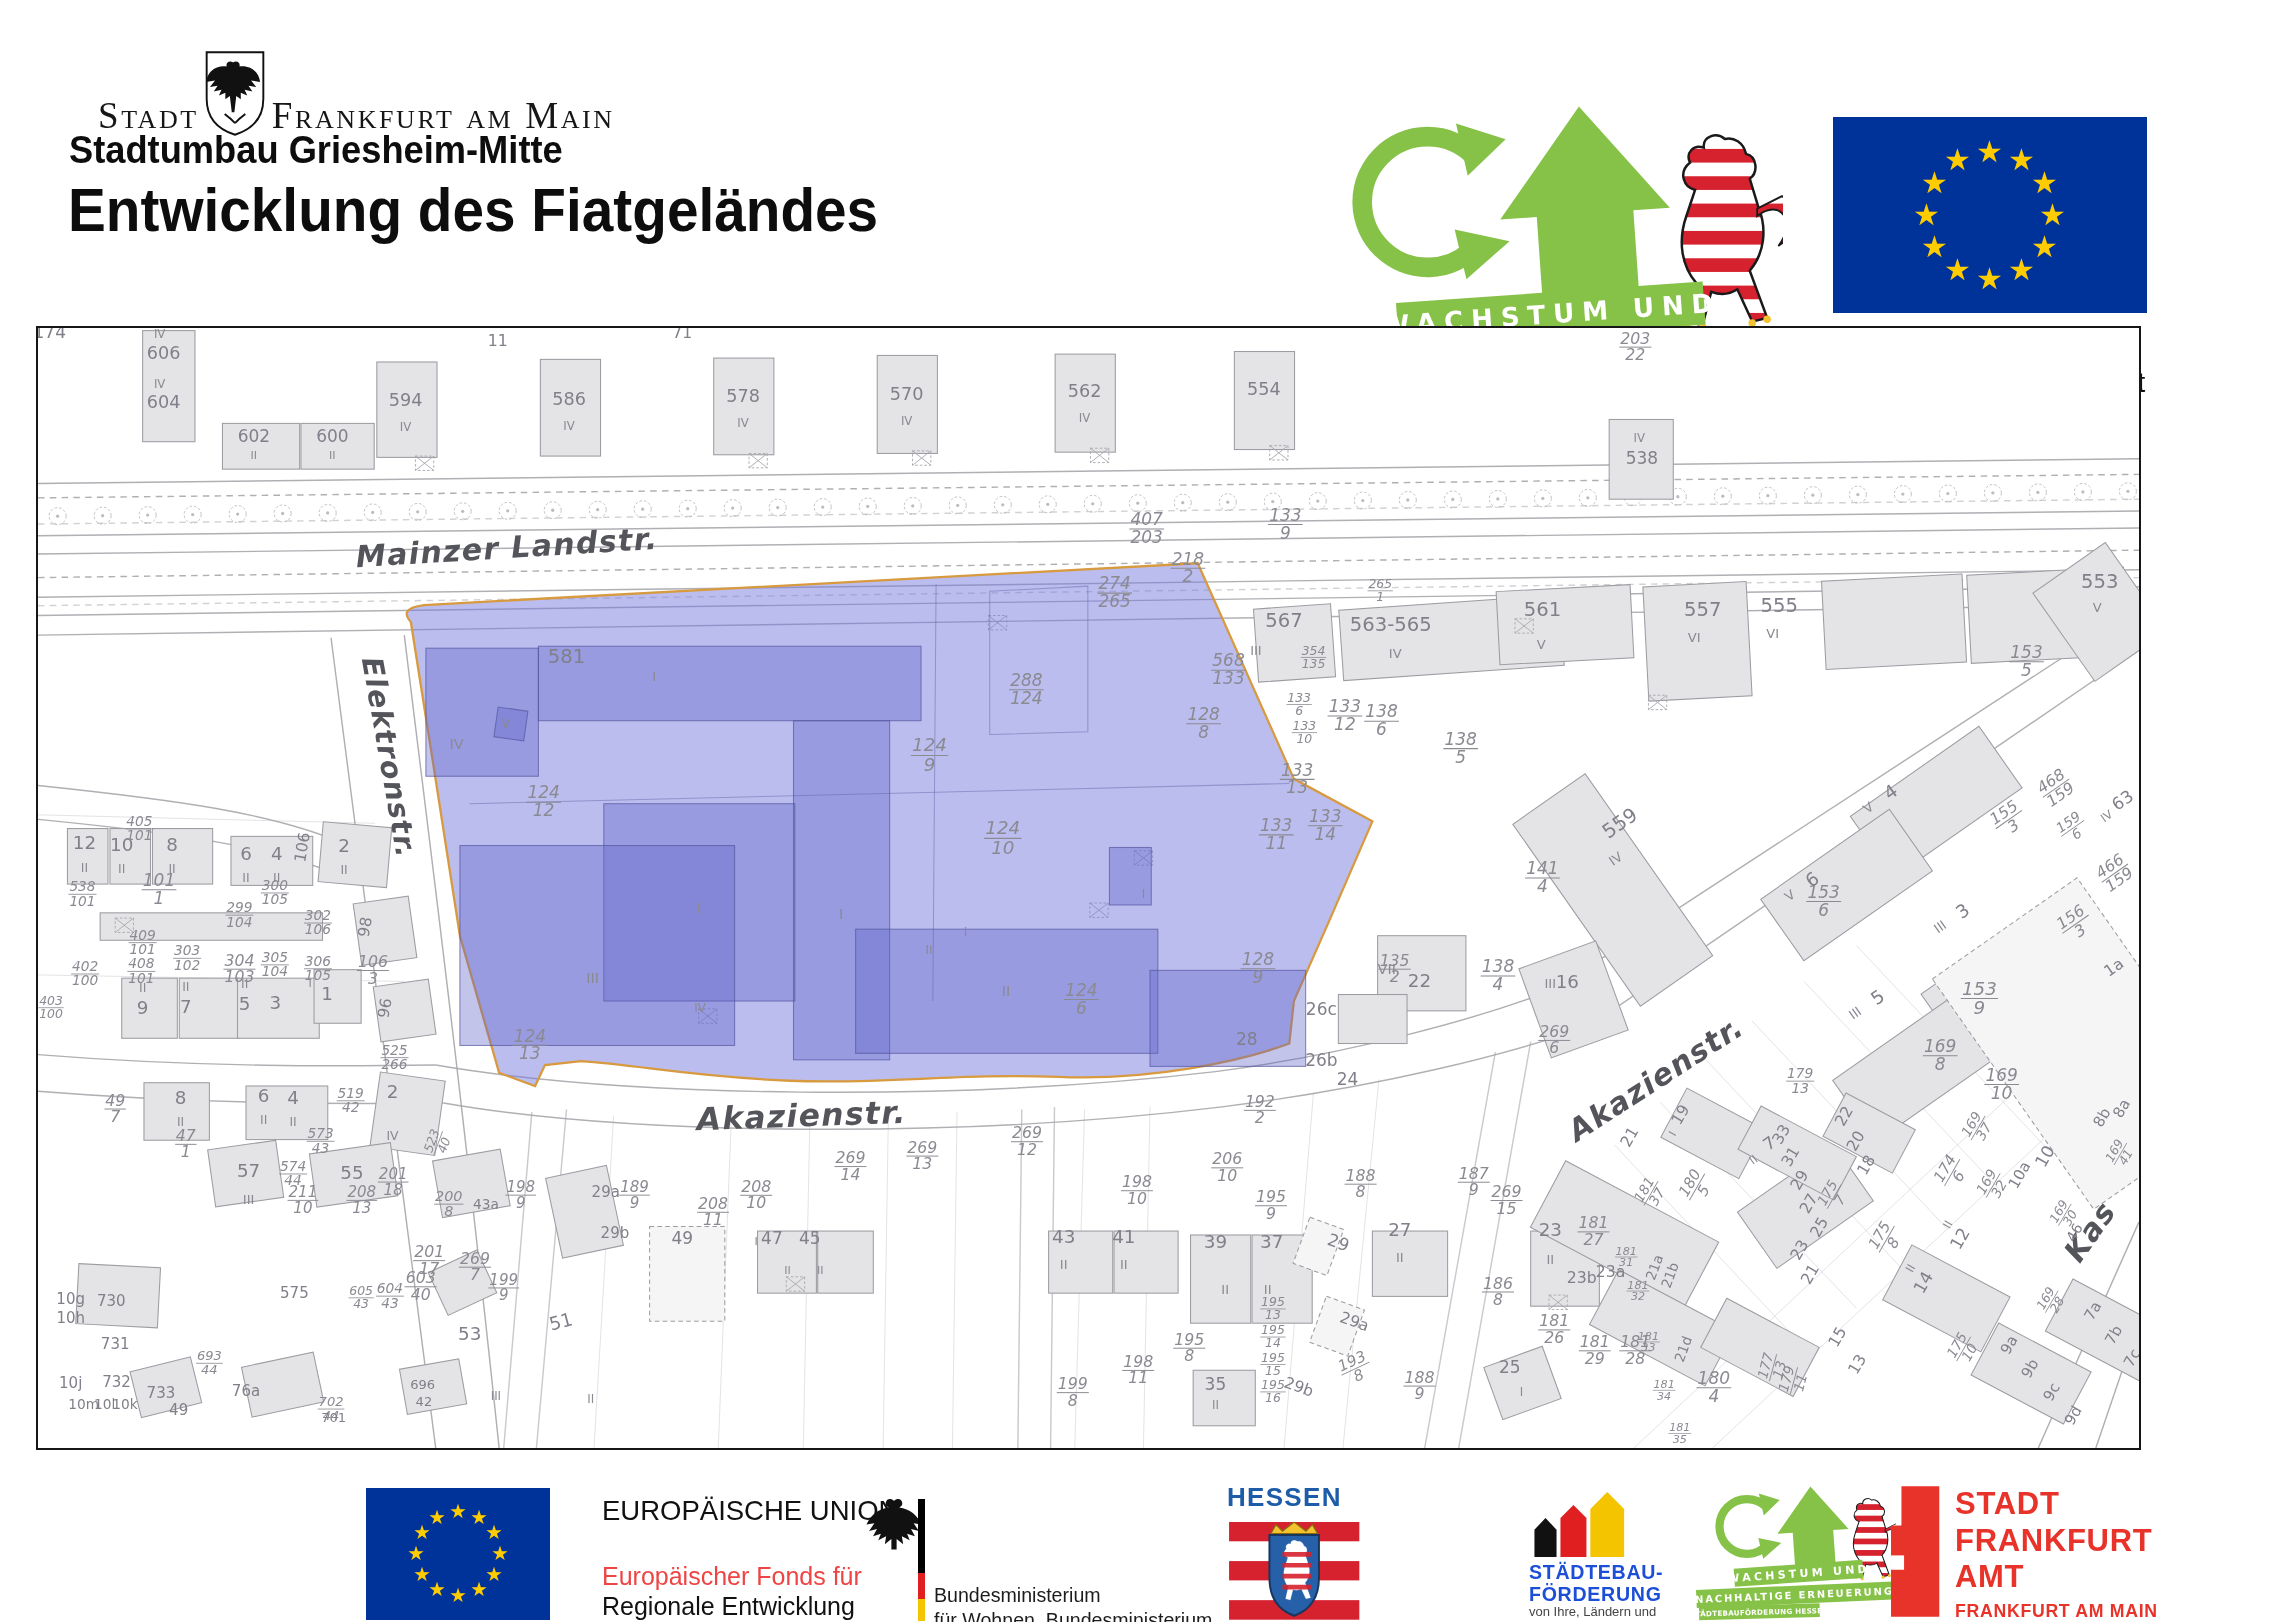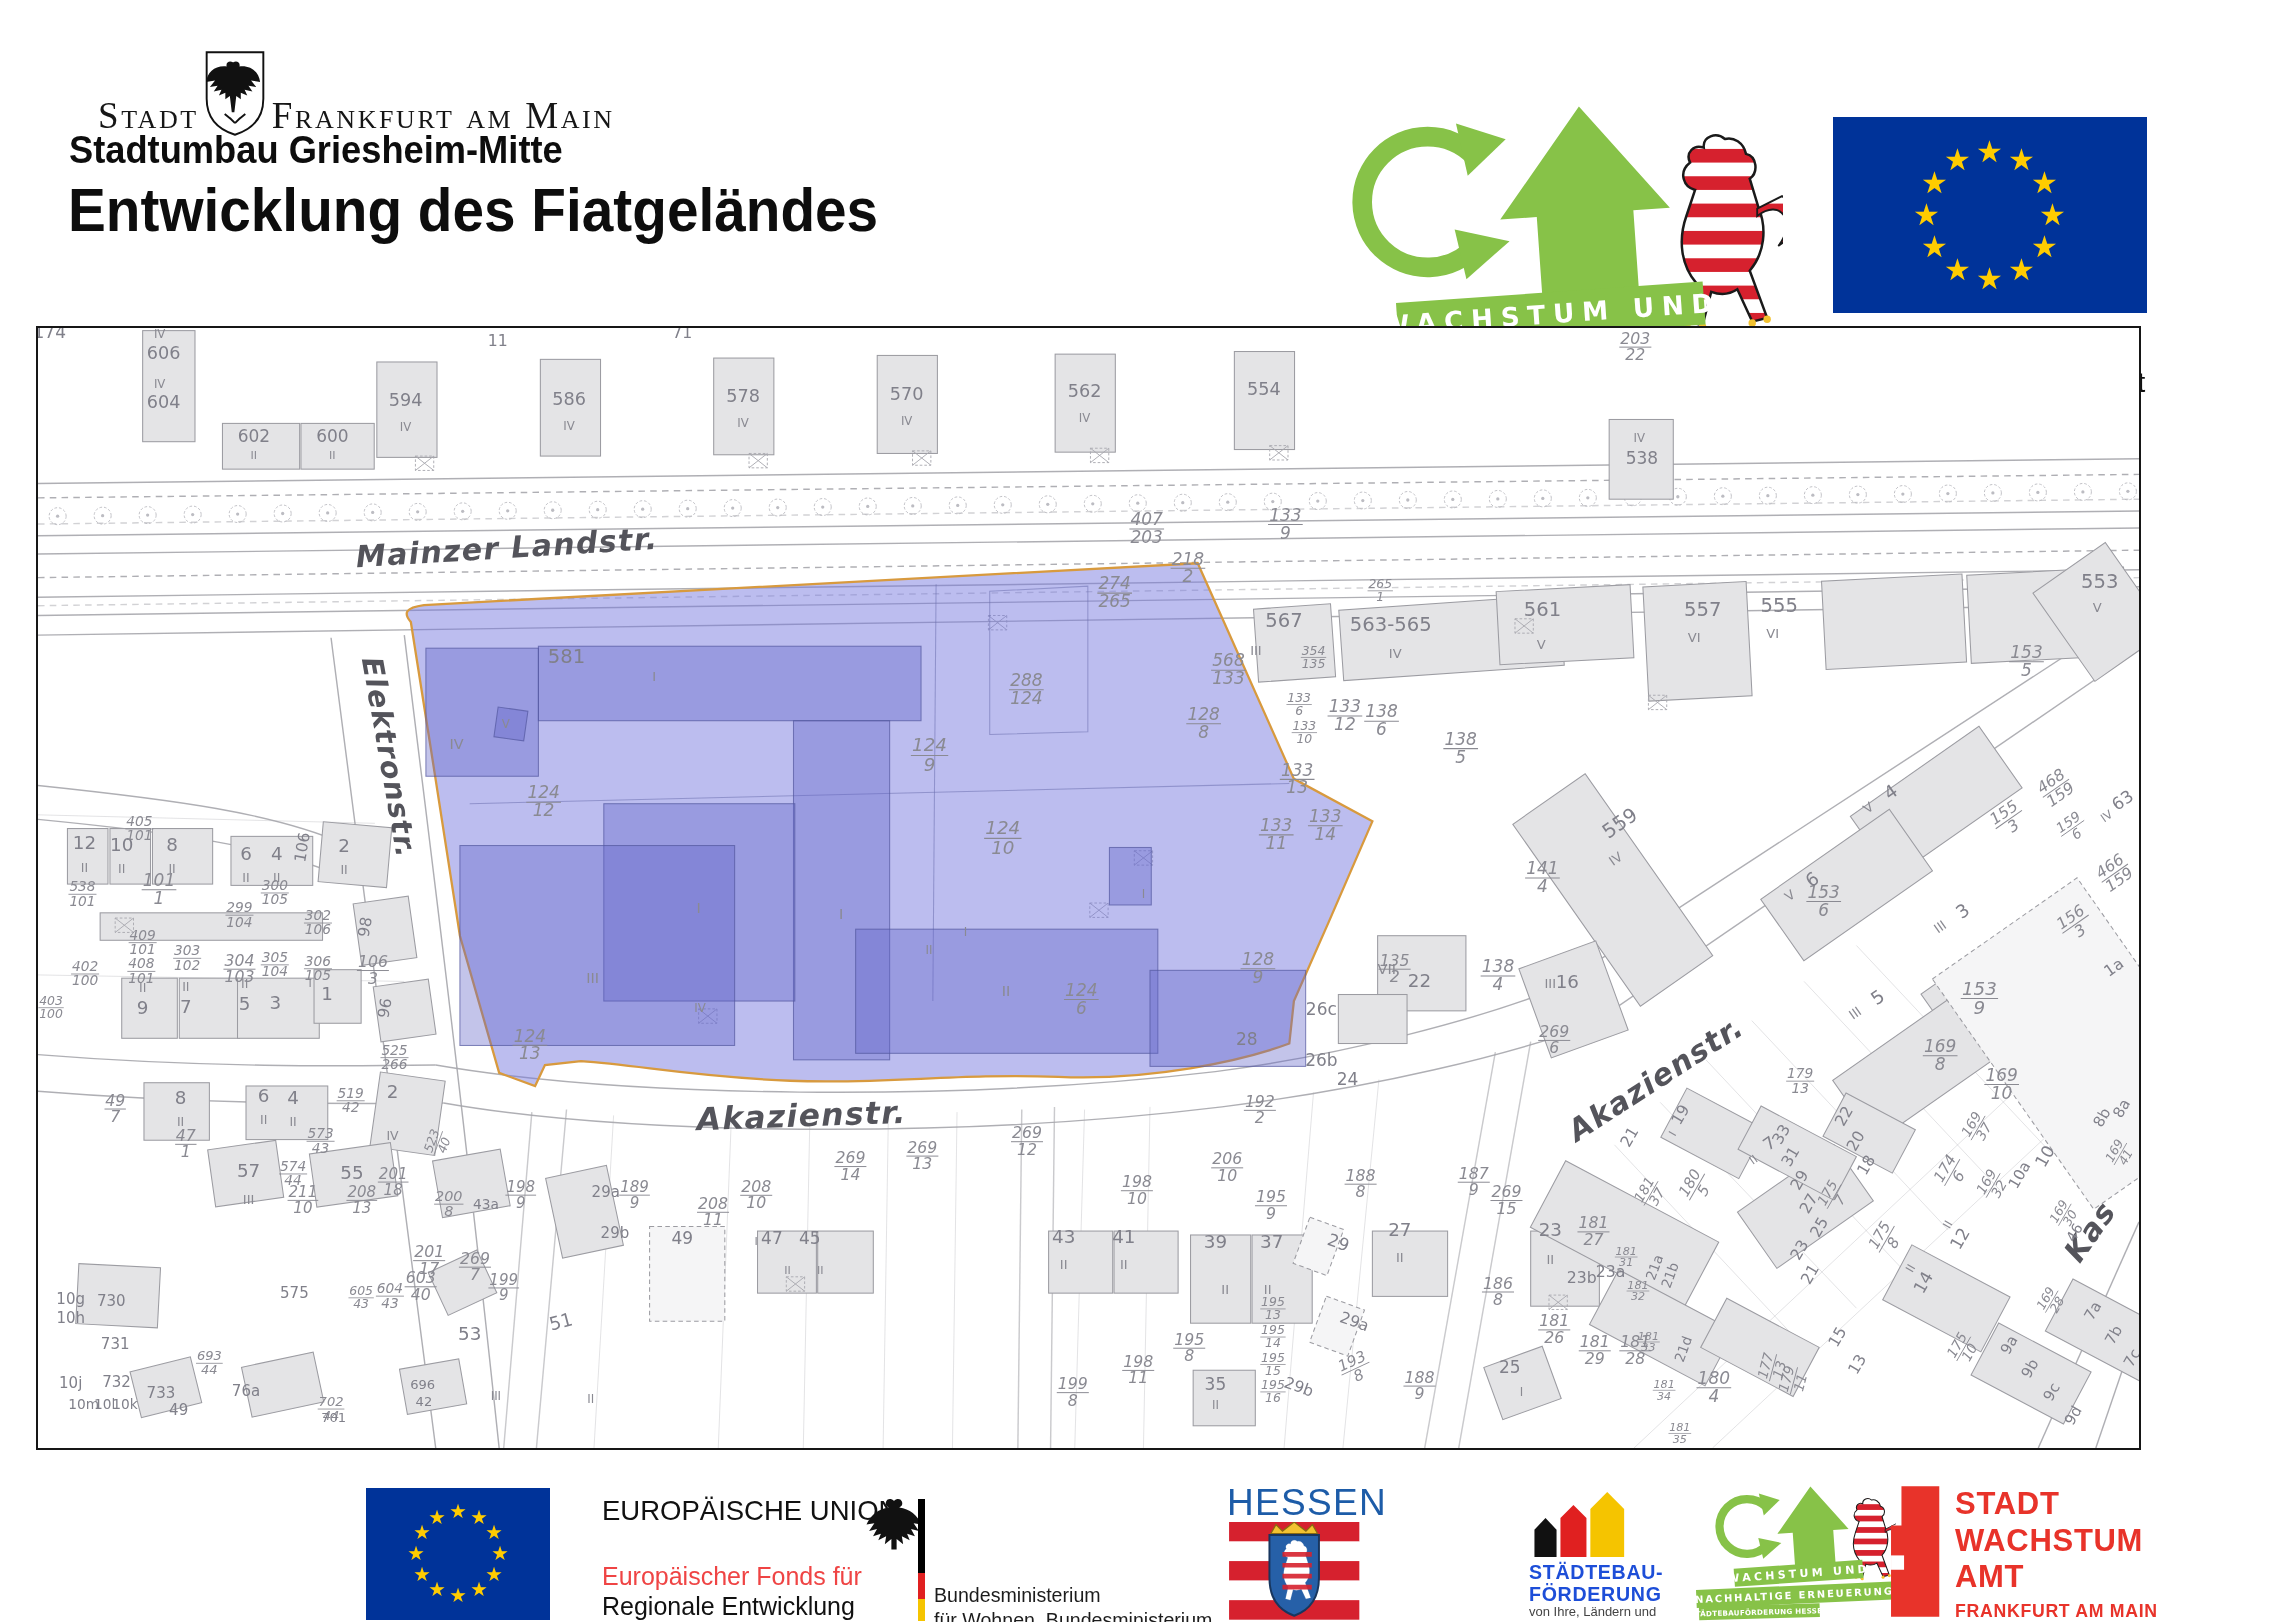--- a/index.html
+++ b/index.html
@@ -23,21 +23,21 @@
   .green-main{left:1299px;top:96px;width:484px;height:343px;}
   .green-foot{left:1693px;top:1482px;width:203px;height:143px;}
   
   .f-eu-flag{left:366px;top:1488px;width:184px;height:132px;}
   .f-eu-t1{left:602px;top:1495px;font-size:27.5px;color:#111;}
   .f-eu-t2{left:602px;top:1562px;font-size:25px;color:#ef4444;}
   .f-eu-t3{left:602px;top:1592px;font-size:25px;color:#111;}
   .f-bm-eagle{left:865px;top:1497px;}
   .f-bm-bar{left:918px;top:1499px;width:6.5px;height:122px;background:linear-gradient(#000 0 61%,#e02020 61% 82%,#f5c400 82% 100%);}
   .f-bm-text{left:934px;top:1583px;font-size:19.6px;color:#1c1c1c;line-height:1.27;}
-  .f-he-word{left:1227px;top:1482px;font-size:37px;font-weight:400;color:#1d5ca8;letter-spacing:1.3px;}
+  .f-he-word{left:1227px;top:1482px;font-size:26px;font-weight:700;color:#1d5ca8;letter-spacing:1.3px;}
   .f-he-arms{left:1229px;top:1522px;}
   .f-st-houses{left:1529px;top:1492px;}
   .f-st-t{left:1529px;top:1562px;font-size:19.6px;font-weight:700;color:#1d4ed8;line-height:1.12;letter-spacing:0.7px;}
   .f-st-s{left:1529px;top:1604px;font-size:13px;color:#444;line-height:1.25;}
   .f-spa-mark{left:1887px;top:1485px;}
   .f-spa-t{left:1955px;top:1486px;font-size:31px;font-weight:700;color:#e8332a;line-height:1.18;letter-spacing:0.7px;}
   .f-spa-s{left:1955px;top:1601px;font-size:17.7px;font-weight:700;color:#e8332a;letter-spacing:0.7px;}
 </style>
 </head>
 <body>
@@ -1107,20 +1107,20 @@
     </div>
 
     <div class="abs f-spa-mark">
       <svg width="55" height="133" viewBox="0 0 84 204">
         <path d="M22,2 H80 V202 H6 V62 H22 Z" fill="#e8332a"></path>
         <rect x="6" y="108" width="20" height="22" fill="#fff"></rect>
       </svg>
     </div>
     <div class="abs f-spa-t">
       <div>STADT</div>
-      <div>WACHSTUM</div>
+      <div>FRANKFURT</div>
       <div>AMT</div>
     </div>
     <div class="abs f-spa-s">FRANKFURT AM MAIN</div>
   </div>
 
 </div>
 
 
 </body></html>

